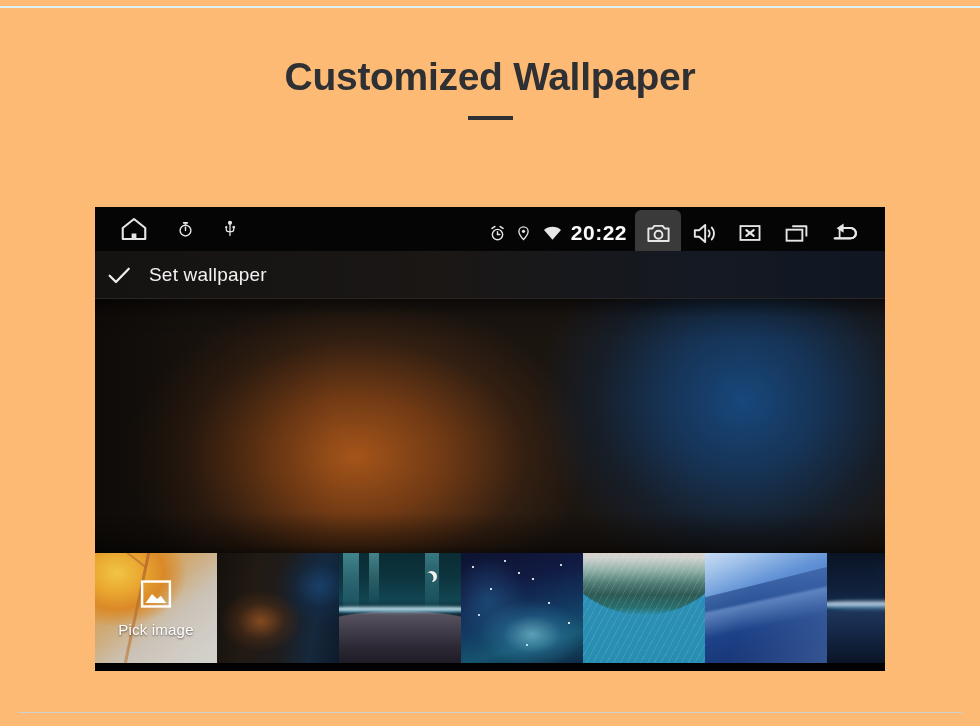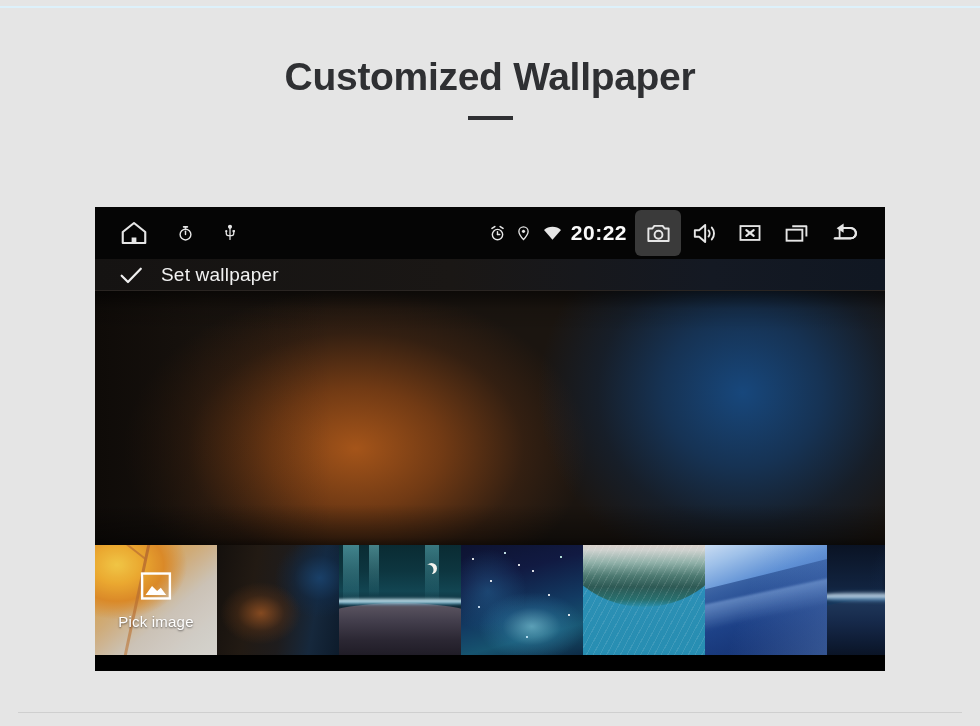--- a/index.html
+++ b/index.html
@@ -9,21 +9,21 @@
     height: 726px;
     background: #ffffff;
     font-family: "Liberation Sans", sans-serif;
     overflow: hidden;
   }
 
   .page {
     position: relative;
     width: 980px;
     height: 726px;
-    background: #e5e5e5;
+    background: #fdba74;
   }
 
   
   .top-rule {
     position: absolute;
     top: 6px; left: 0;
     width: 980px; height: 2px;
     background: #ddf1fb;
   }
 
@@ -67,21 +67,21 @@
     top: 207px;
     width: 790px;
     height: 464px;
     background: #000;
     overflow: hidden;
   }
 
   
   .statusbar {
     position: relative;
-    height: 52px;
+    height: 44px;
     width: 100%;
     background: #050505;
     display: flex;
     align-items: center;
   }
 
   .sb-left {
     display: flex;
     align-items: center;
     padding-left: 24px;
@@ -124,26 +124,26 @@
     font-weight: bold;
     letter-spacing: 0.5px;
     margin: 0 8px 0 6px;
   }
 
   .sb-mini { margin-right: 2px; }
 
   
   .actionbar {
     position: relative;
-    height: 32px;
+    height: 48px;
     width: 100%;
     background: linear-gradient(to right, #151312 0%, #1a1715 45%, #141923 78%, #101722 100%);
     display: flex;
     align-items: center;
-    padding-left: 22px;
+    padding-left: 10px;
     border-bottom: 1px solid #2a2522;
   }
 
   .check-icon { margin-right: 16px; display:flex; align-items:center; }
 
   .action-label {
     color: #f2f2f2;
     font-size: 19px;
     letter-spacing: 0.2px;
   }

